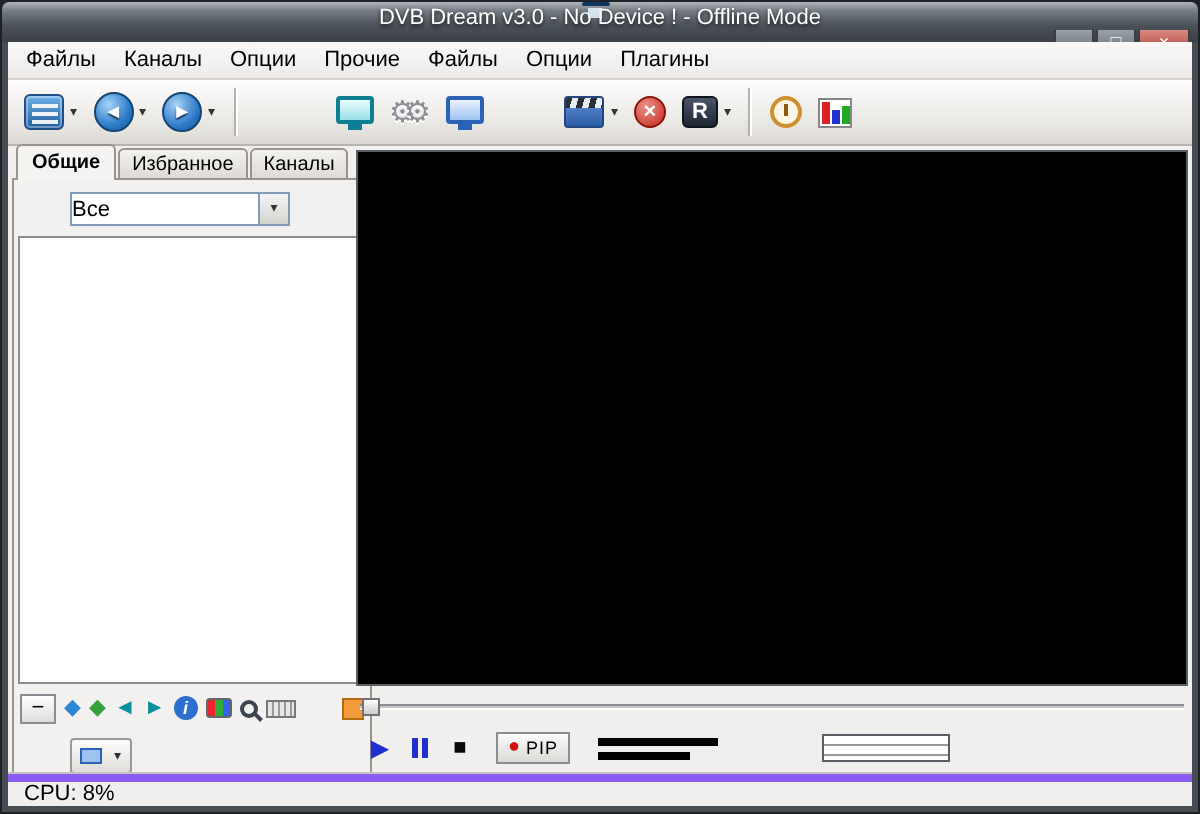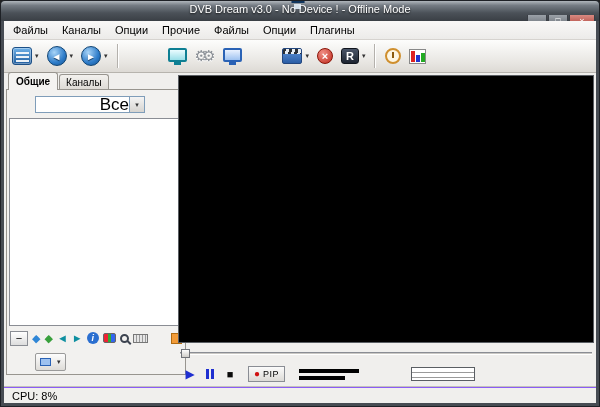--- a/index.html
+++ b/index.html
@@ -73,31 +73,31 @@
              position:relative; }
   .i-timer::after { content:""; position:absolute; left:5px; top:2px; width:2px; height:6px; background:#8a5a10; }
   .i-stats { width:17px; height:15px; border:1px solid #888; background:#fff; display:flex;
              align-items:flex-end; gap:1px; padding:1px; }
   .i-stats i { display:block; width:4px; }
   .i-stats i:nth-child(1){ height:11px; background:#d22; }
   .i-stats i:nth-child(2){ height:7px;  background:#23c; }
   .i-stats i:nth-child(3){ height:9px;  background:#2a2; }
 
   
-  .sidebar { position:absolute; top:52px; left:2px; width:180px; bottom:28px; }
+  .sidebar { position:absolute; top:52px; left:2px; width:180px; bottom:12px; }
   .tabs { position:absolute; top:0; left:2px; right:0; height:17px; display:flex; align-items:flex-end; }
   .tab { padding:2px 6px; font-size:10px; background:linear-gradient(#f3f1ee,#dcd9d4);
          border:1px solid #98958f; border-bottom:none; border-radius:3px 3px 0 0; margin-right:1px;
          cursor:default; }
   .tab.active { background:#f4f3f1; font-weight:bold; padding:3px 7px; position:relative; z-index:2; }
   .side-panel { position:absolute; top:16px; left:0; right:0; bottom:0;
                 border:1px solid #98958f; background:#f2f1ef; }
   .combo { position:absolute; top:6px; left:28px; width:110px; height:17px; background:#fff;
            border:1px solid #7f9db9; display:flex; align-items:center; }
-  .combo-value { flex:1; text-align:right; font-size:17px; }
+  .combo-value { flex:1; text-align:left; font-size:11px; }
   .combo-arrow { width:15px; height:100%; background:linear-gradient(#f4f4f4,#d6d4d0);
                  border-left:1px solid #7f9db9; font-size:7px; line-height:15px; text-align:center; color:#333; }
   .channel-list { position:absolute; top:28px; left:2px; right:2px; bottom:48px; background:#fff;
                   border:1px solid #8a8d94; }
   .side-tools { position:absolute; left:2px; right:2px; bottom:26px; height:20px;
                 display:flex; align-items:center; gap:4px; padding:0 1px; }
   .minus-btn { width:18px; height:15px; border:1px solid #8a8d94; background:linear-gradient(#fff,#ddd);
                text-align:center; line-height:13px; font-size:11px; cursor:default; }
   .s-ico { font-size:11px; line-height:14px; cursor:default; }
   .c-blue { color:#2f86d6; } .c-green { color:#38a03c; } .c-teal { color:#0e8fa0; }
@@ -139,21 +139,21 @@
   .rec-dot { color:#d01010; font-size:10px; line-height:10px; }
   .pip-label { font-size:9px; letter-spacing:.5px; }
   .meter { margin-left:14px; display:flex; flex-direction:column; gap:3px; }
   .meter .m1 { width:60px; height:4px; background:#000; }
   .meter .m2 { width:46px; height:4px; background:#000; }
   .osc { margin-left:52px; width:64px; height:14px; background:#fff; border:1px solid #5a5e63;
          background-image:linear-gradient(#fff 4px,#9a9a9a 4px,#9a9a9a 5px,#fff 5px,#fff 9px,#9a9a9a 9px,#9a9a9a 10px,#fff 10px); }
 
   
   .statusbar { position:absolute; left:0; right:0; bottom:0; height:16px; background:#f0efed;
-               border-top:1px solid #8b5cf6; box-shadow:0 -1px 0 #c4c1bc; display:flex; align-items:center; }
+               border-top:4px solid #8b5cf6; box-shadow:0 -1px 0 #c4c1bc; display:flex; align-items:center; }
   .status-cpu { padding:0 8px; font-size:11px; }
 </style>
 </head>
 <body>
 
 <div class="window">
 
   <div class="titlebar">
     <span class="app-icon"></span>
     <span class="title-text">DVB Dream v3.0 - No Device ! - Offline Mode</span>
@@ -224,20 +224,21 @@
             <i></i>
             <i></i>
             <i></i>
           </span>
       </div>
     </div>
 
     <div class="sidebar">
       <div class="tabs">
         <span class="tab active">Общие</span>
+        <span class="tab">Избранное</span>
         <span class="tab">Каналы</span>
       </div>
       <div class="side-panel">
         <div class="combo">
           <span class="combo-value">Все</span>
           <span class="combo-arrow">▾</span>
         </div>
         <div class="channel-list"></div>
 
         <div class="side-tools">

